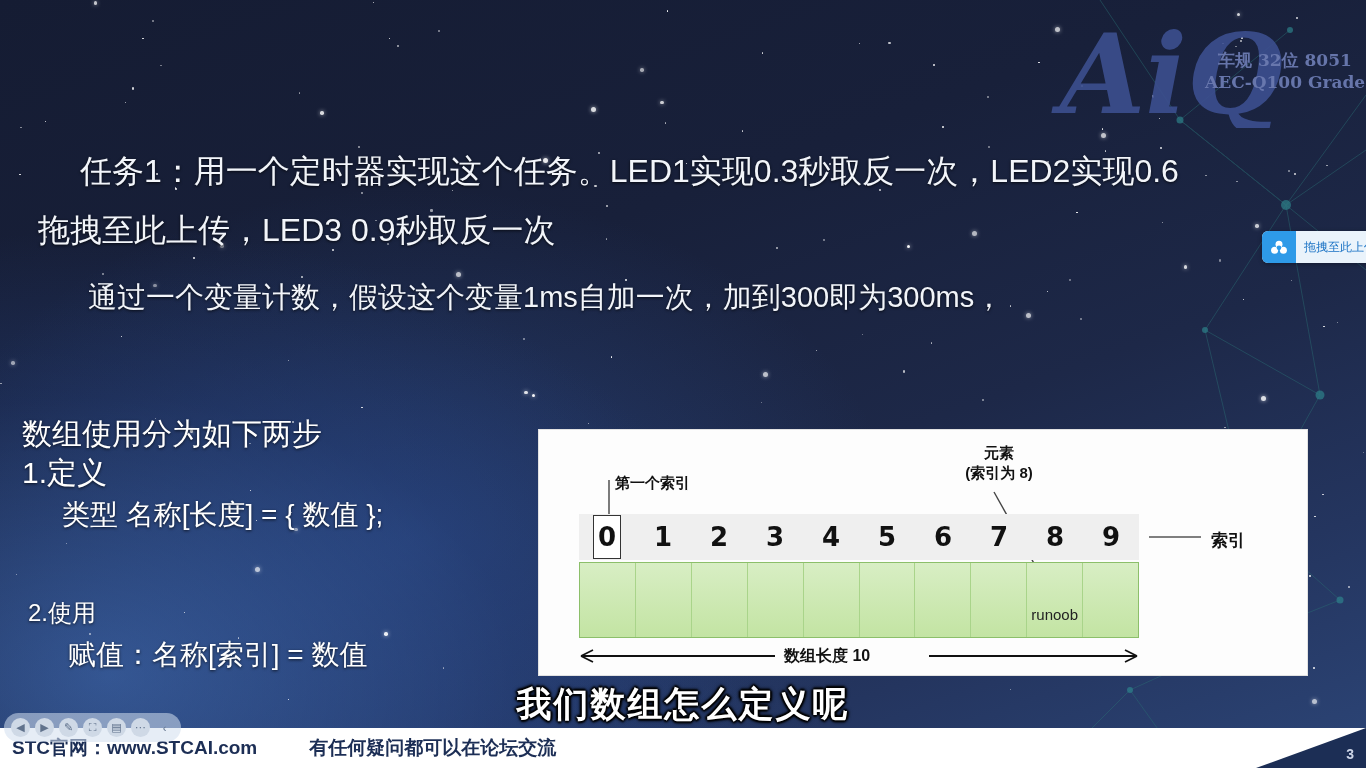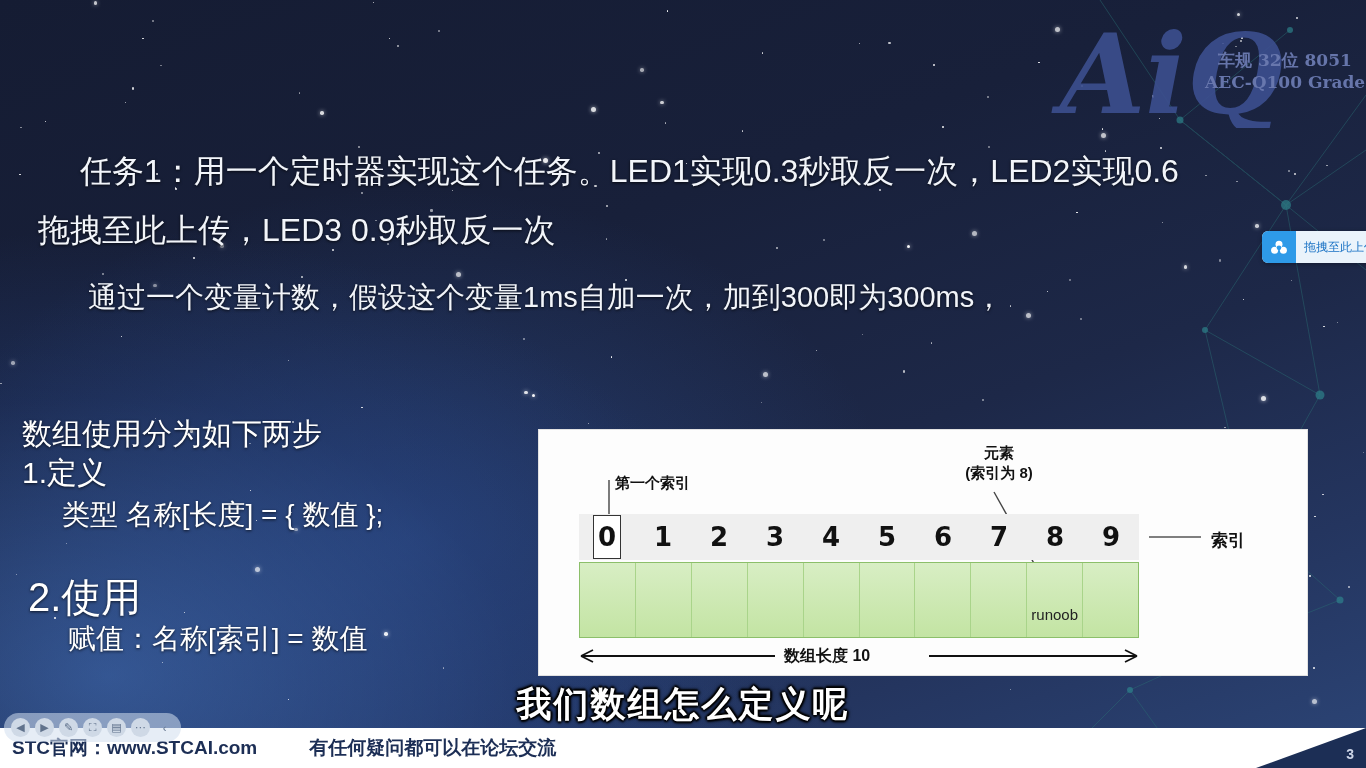--- a/index.html
+++ b/index.html
@@ -51,21 +51,21 @@
   #para2 { left:88px; top:283px; font-size:29px; line-height:1.0; }
   #para2b { left:68px; top:326px; font-size:29px; line-height:1.0; }
 
   
   #leftblock { position:absolute; left:22px; top:415px; color:#fff;
                text-shadow:0 1px 3px rgba(0,0,0,.7); }
   #leftblock .l { white-space:nowrap; }
   #lb-head  { font-size:30px; line-height:38px; }
   #lb-1     { font-size:30px; line-height:40px; }
   #lb-1sub  { font-size:28px; line-height:44px; padding-left:40px; }
-  #lb-2     { font-size:40px; line-height:40px; padding-left:6px; margin-top:40px; }
+  #lb-2     { font-size:24px; line-height:40px; padding-left:6px; margin-top:56px; }
   #lb-2sub  { font-size:28px; line-height:44px; padding-left:46px; }
 
   
   #diagram {
     position:absolute; left:538px; top:429px; width:770px; height:247px;
     background:#fdfdfd; border:1px solid #e2e2e2;
   }
   #diag-inner { position:absolute; left:0; top:0; width:100%; height:100%; }
 
   .diag-label { position:absolute; font-weight:bold; color:#111;

